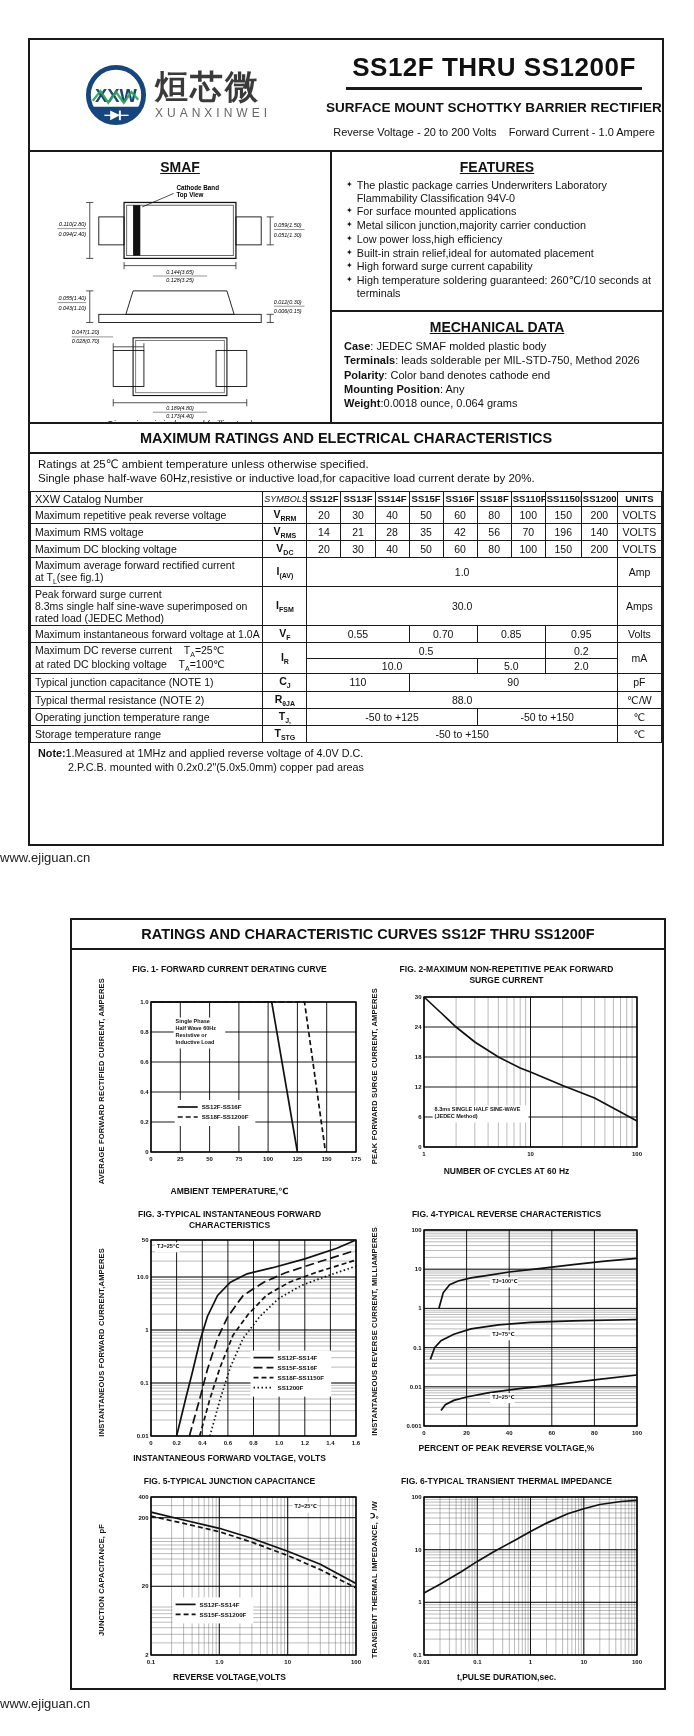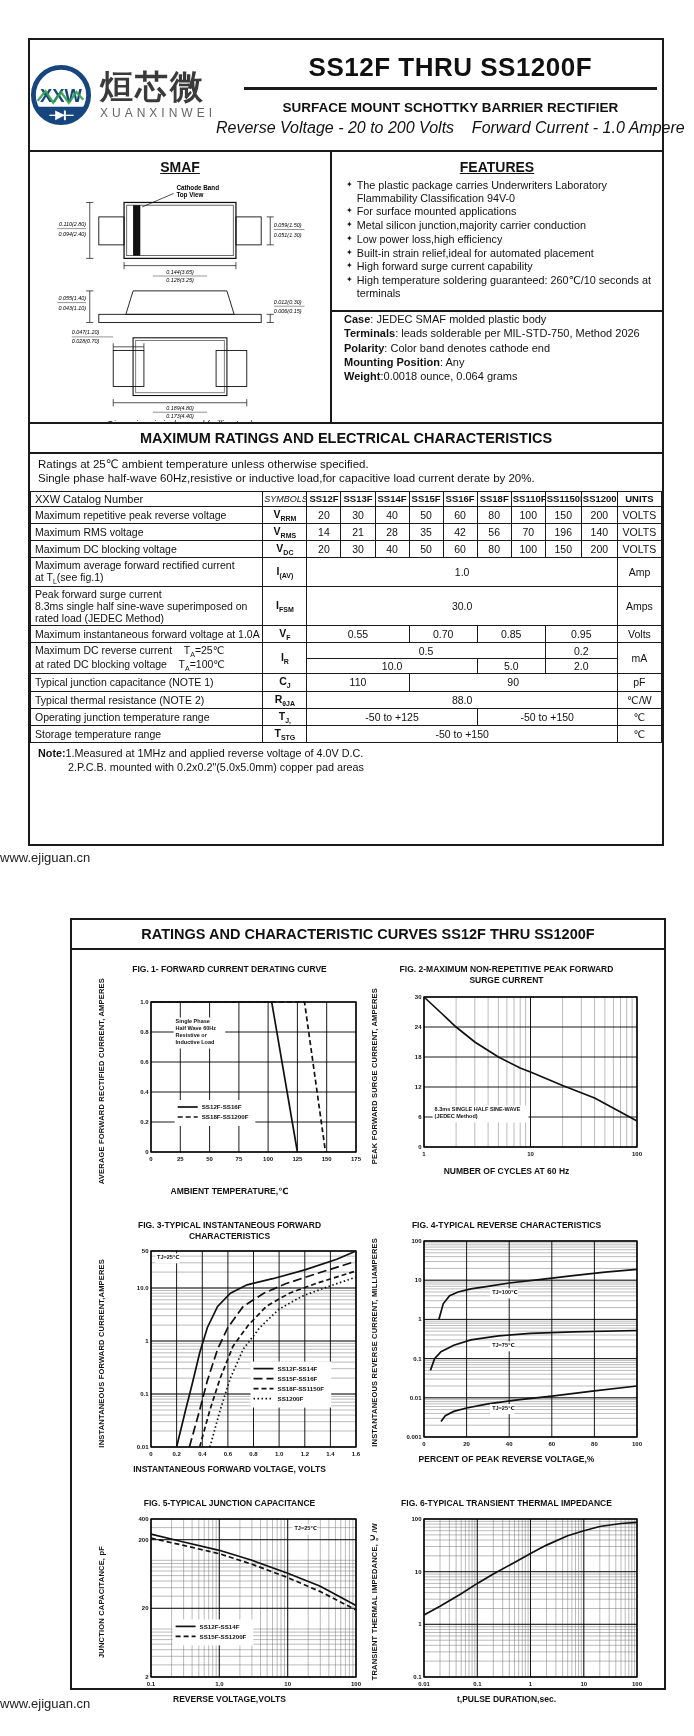--- a/index.html
+++ b/index.html
@@ -13,21 +13,21 @@
 
   
   .hdr{height:110px;border-bottom:2px solid #1a1a1a;display:flex;}
   .logo-cell{width:296px;display:flex;align-items:center;justify-content:center;gap:8px;}
   .logo-text .cn{font-size:33px;font-weight:600;color:#3a3a3a;letter-spacing:2px;line-height:1;}
   .logo-text .en{font-size:12px;color:#666;letter-spacing:4px;margin-top:3px;}
   .title-cell{flex:1;text-align:center;padding-top:12px;}
   .doc-title{font-size:26px;font-weight:bold;letter-spacing:0.5px;}
   .title-rule{border-bottom:3px solid #1a1a1a;width:88%;margin:4px auto 10px;}
   .doc-sub{font-size:13.5px;font-weight:bold;}
-  .doc-tag{font-size:16px;font-style:italic;margin-top:4px;white-space:pre;}
+  .doc-tag{font-size:11px;margin-top:11px;white-space:pre;}
 
   
   .cols{display:flex;height:270px;border-bottom:2px solid #1a1a1a;}
   .leftcol{width:300px;border-right:2px solid #1a1a1a;text-align:center;overflow:hidden;}
   .rightcol{flex:1;display:flex;flex-direction:column;}
   .sec-h{font-size:14px;font-weight:bold;text-align:center;text-decoration:underline;margin:7px 0 4px;}
   .pkg-note{font-size:8.5px;font-style:italic;margin-top:-4px;}
   .feat{border-bottom:2px solid #1a1a1a;height:160px;padding:0 8px;box-sizing:border-box;}
   .feat ul{margin:2px 0 0;padding:0 0 0 6px;list-style:none;}
   .feat li{font-size:10.8px;line-height:1.18;margin-bottom:1px;display:flex;}
@@ -47,21 +47,21 @@
   table.ratings tr:first-child td{font-weight:bold;font-size:9.5px;}
   table.ratings tr:first-child td.lbl{font-size:11px;font-weight:normal;}
   table.ratings tr:first-child td.symh{font-style:italic;font-weight:normal;font-size:9px;}
   table.ratings td.sym{font-weight:bold;}
   table.ratings sub{font-size:7px;}
   .notes{padding:3px 8px;font-size:10.8px;line-height:1.35;}
   .notes .n2{padding-left:30px;}
 
   
   .p2title{border-bottom:2px solid #1a1a1a;text-align:center;font-weight:bold;font-size:14.5px;padding:6px 0;}
-  .figs{display:grid;grid-template-columns:1fr 1fr;padding:14px 19px 0;row-gap:23px;}
+  .figs{display:grid;grid-template-columns:1fr 1fr;padding:14px 19px 0;row-gap:12px;}
   .fig{display:flex;flex-direction:column;align-items:center;}
   .fig-title{font-size:8.5px;font-weight:bold;text-align:center;width:230px;line-height:1.25;margin-bottom:3px;}
   .fig-body{display:flex;align-items:center;}
   .ylab{writing-mode:vertical-rl;transform:rotate(180deg);font-size:7.5px;font-weight:bold;
         text-align:center;line-height:1.2;max-height:210px;letter-spacing:.2px;width:26px;}
   .fig-xlabel{font-size:8.5px;font-weight:bold;text-align:center;margin-top:2px;width:220px;line-height:1.3;}
 </style>
 </head>
 <body>
 
@@ -188,20 +188,21 @@
                 <span class="mk">✦</span>
                 <span>High forward surge current capability</span>
               </li>
               <li>
                 <span class="mk">✦</span>
                 <span>High temperature soldering guaranteed: 260℃/10 seconds at terminals</span>
               </li>
             </ul>
         </div>
         <div class="mech">
+          <div class="sec-h">MECHANICAL DATA</div>
           <div>
               <div class="ln"><b>Case</b>: JEDEC SMAF molded plastic body</div>
               <div class="ln"><b>Terminals</b>: leads solderable per MIL-STD-750, Method 2026</div>
               <div class="ln"><b>Polarity</b>: Color band denotes cathode end</div>
               <div class="ln"><b>Mounting Position</b>: Any</div>
               <div class="ln"><b>Weight</b>:0.0018 ounce, 0.064 grams</div>
             </div>
         </div>
       </div>
     </div>

